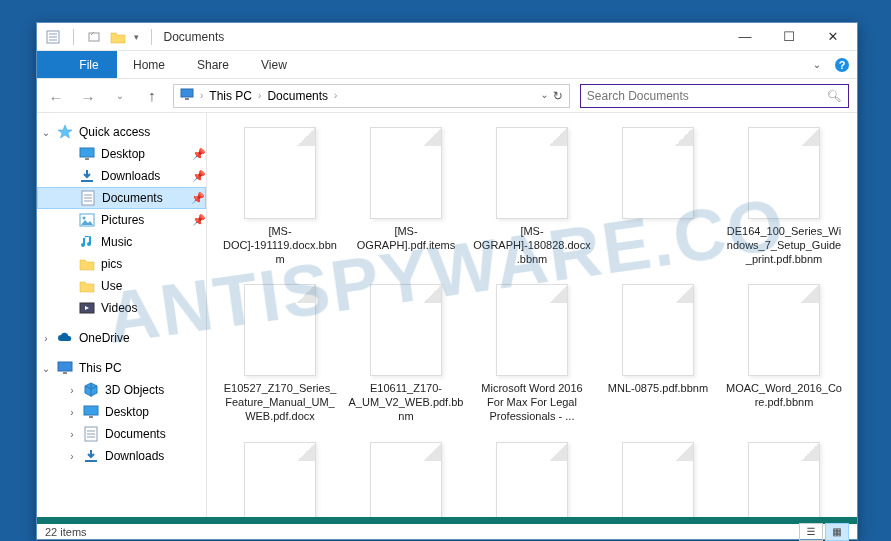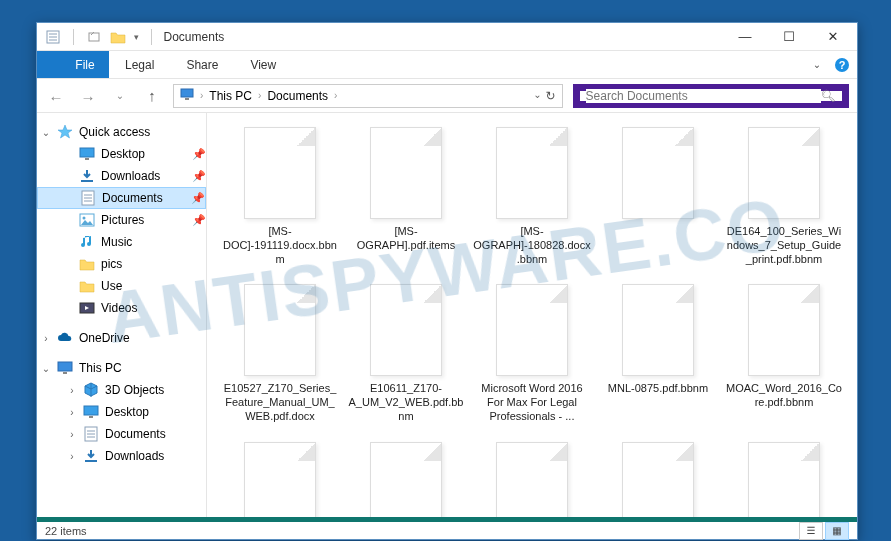--- a/index.html
+++ b/index.html
@@ -8,32 +8,32 @@
     .window { position: absolute; top: 22px; left: 36px; width: 822px; height: 518px; background: #fff; border: 1px solid #5a8fc0; box-shadow: 0 3px 12px rgba(0,0,0,.35); display: flex; flex-direction: column; }
     .titlebar { height: 28px; background: #fff; display: flex; align-items: center; padding: 0 2px; border-bottom: 1px solid #e5e5e5; font-size: 12px; }
     .qat { display: flex; align-items: center; gap: 8px; padding: 0 6px; }
     .tb-icon { width: 16px; height: 16px; display: flex; align-items: center; justify-content: center; }
     .title-sep { width: 1px; height: 16px; background: #ccc; margin: 0 4px; }
     .title-text { color: #333; }
     .title-spacer { flex: 1; }
     .winbtns { display: flex; }
     .winbtn { width: 44px; height: 28px; display: flex; align-items: center; justify-content: center; color: #333; font-size: 13px; }
     .ribbon { height: 28px; display: flex; align-items: stretch; font-size: 12px; border-bottom: 1px solid #e5e5e5; }
-    .ribbon-file { background: #1979ca; color: #fff; width: 72px; display: flex; align-items: center; justify-content: center; padding-left: 24px; }
+    .ribbon-file { background: #1979ca; color: #fff; width: 80px; display: flex; align-items: center; justify-content: center; padding-left: 24px; }
     .ribbon-tab { padding: 0 16px; display: flex; align-items: center; color: #333; }
     .ribbon-spacer { flex: 1; }
     .ribbon-help { width: 30px; display: flex; align-items: center; justify-content: center; color: #0067b8; }
     .ribbon-down { width: 20px; display: flex; align-items: center; justify-content: center; color: #555; font-size: 10px; }
     .addrrow { height: 34px; display: flex; align-items: center; padding: 4px 8px; gap: 10px; font-size: 12px; border-bottom: 1px solid #e5e5e5; }
     .navbtn { width: 22px; height: 22px; display: flex; align-items: center; justify-content: center; color: #888; font-size: 15px; }
     .navbtn.dk { color: #555; }
     .breadcrumb { flex: 1.5; height: 24px; border: 1px solid #ccc; display: flex; align-items: center; padding: 0 6px; gap: 6px; }
     .bc-sep { color: #999; font-size: 10px; }
     .bc-drop { margin-left: auto; display: flex; gap: 4px; }
-    .searchbox { flex: 1; height: 24px; border: 7px solid #4c1d95; display: flex; align-items: center; padding: 0 6px; color: #888; }
+    .searchbox { flex: 1; height: 24px; border: 1px solid #4c1d95; display: flex; align-items: center; padding: 0 6px; color: #888; }
     .searchbox input { border: none; outline: none; flex: 1; font-size: 12px; color: #888; }
     .body { flex: 1; display: flex; overflow: hidden; }
     .nav { width: 170px; border-right: 1px solid #e5e5e5; overflow-y: auto; font-size: 12px; padding-top: 8px; position: relative; }
     .nav::-webkit-scrollbar { width: 16px; }
     .nav::-webkit-scrollbar-track { background: #f0f0f0; }
     .nav::-webkit-scrollbar-thumb { background: #c0c0c0; }
     .nav-item { display: flex; align-items: center; height: 22px; padding-left: 18px; gap: 6px; white-space: nowrap; }
     .nav-item.sub { padding-left: 42px; }
     .nav-item.sub2 { padding-left: 44px; }
     .nav-item.sel { background: #cce8ff; border: 1px solid #99d1ff; }
@@ -42,21 +42,21 @@
     .ni-icon { width: 16px; height: 16px; display: flex; align-items: center; justify-content: center; font-size: 13px; }
     .content { flex: 1; overflow-y: auto; padding: 14px; }
     .content::-webkit-scrollbar { width: 16px; }
     .content::-webkit-scrollbar-track { background: #f0f0f0; }
     .content::-webkit-scrollbar-thumb { background: #c0c0c0; }
     .filegrid { display: grid; grid-template-columns: repeat(5, 1fr); gap: 18px 8px; }
     .fileitem { display: flex; flex-direction: column; align-items: center; }
     .filethumb { width: 72px; height: 92px; background: #fff; border: 1px solid #ddd; box-shadow: 2px 2px 4px rgba(0,0,0,.08); position: relative; }
     .filethumb::before { content: ""; position: absolute; top: 0; right: 0; width: 18px; height: 18px; background: linear-gradient(135deg, transparent 50%, #e5e5e5 50%); }
     .filename { font-size: 11px; text-align: center; color: #222; margin-top: 6px; line-height: 1.25; word-break: break-word; max-width: 120px; }
-    .status { height: 22px; border-top: 5px solid #0f766e; display: flex; align-items: center; font-size: 11px; padding: 0 8px; color: #444; }
+    .status { height: 22px; border-top: 7px solid #0f766e; display: flex; align-items: center; font-size: 11px; padding: 0 8px; color: #444; }
     .status-spacer { flex: 1; }
     .viewbtn { width: 24px; height: 18px; border: 1px solid #ccc; margin-left: 2px; display: flex; align-items: center; justify-content: center; font-size: 10px; }
     .viewbtn.active { background: #cce8ff; border-color: #99d1ff; }
     .pin { margin-left: auto; color: #555; font-size: 11px; }
     .folder-icon { fill: #ffd96a; stroke: #d9b13b; stroke-width: .5; }
   </style>
 </head>
 <body>
 
 <div class="wm">ANTISPYWARE.CO</div>
@@ -92,21 +92,21 @@
     <div class="title-spacer"></div>
     <div class="winbtns">
       <div class="winbtn">—</div>
       <div class="winbtn">☐</div>
       <div class="winbtn">✕</div>
     </div>
   </div>
 
   <div class="ribbon">
     <div class="ribbon-file">File</div>
-    <div class="ribbon-tab">Legal</div>
+    <div class="ribbon-tab">Home</div>
     <div class="ribbon-tab">Share</div>
     <div class="ribbon-tab">View</div>
     <div class="ribbon-spacer"></div>
     <div class="ribbon-down">⌄</div>
     <div class="ribbon-help">
         <svg width="16" height="16" viewBox="0 0 16 16">
           <circle cx="8" cy="8" r="7" fill="#1a8fe3"></circle>
           <text x="8" y="12" text-anchor="middle" fill="#fff" font-size="11" font-weight="bold">?</text>
         </svg>
       </div>

